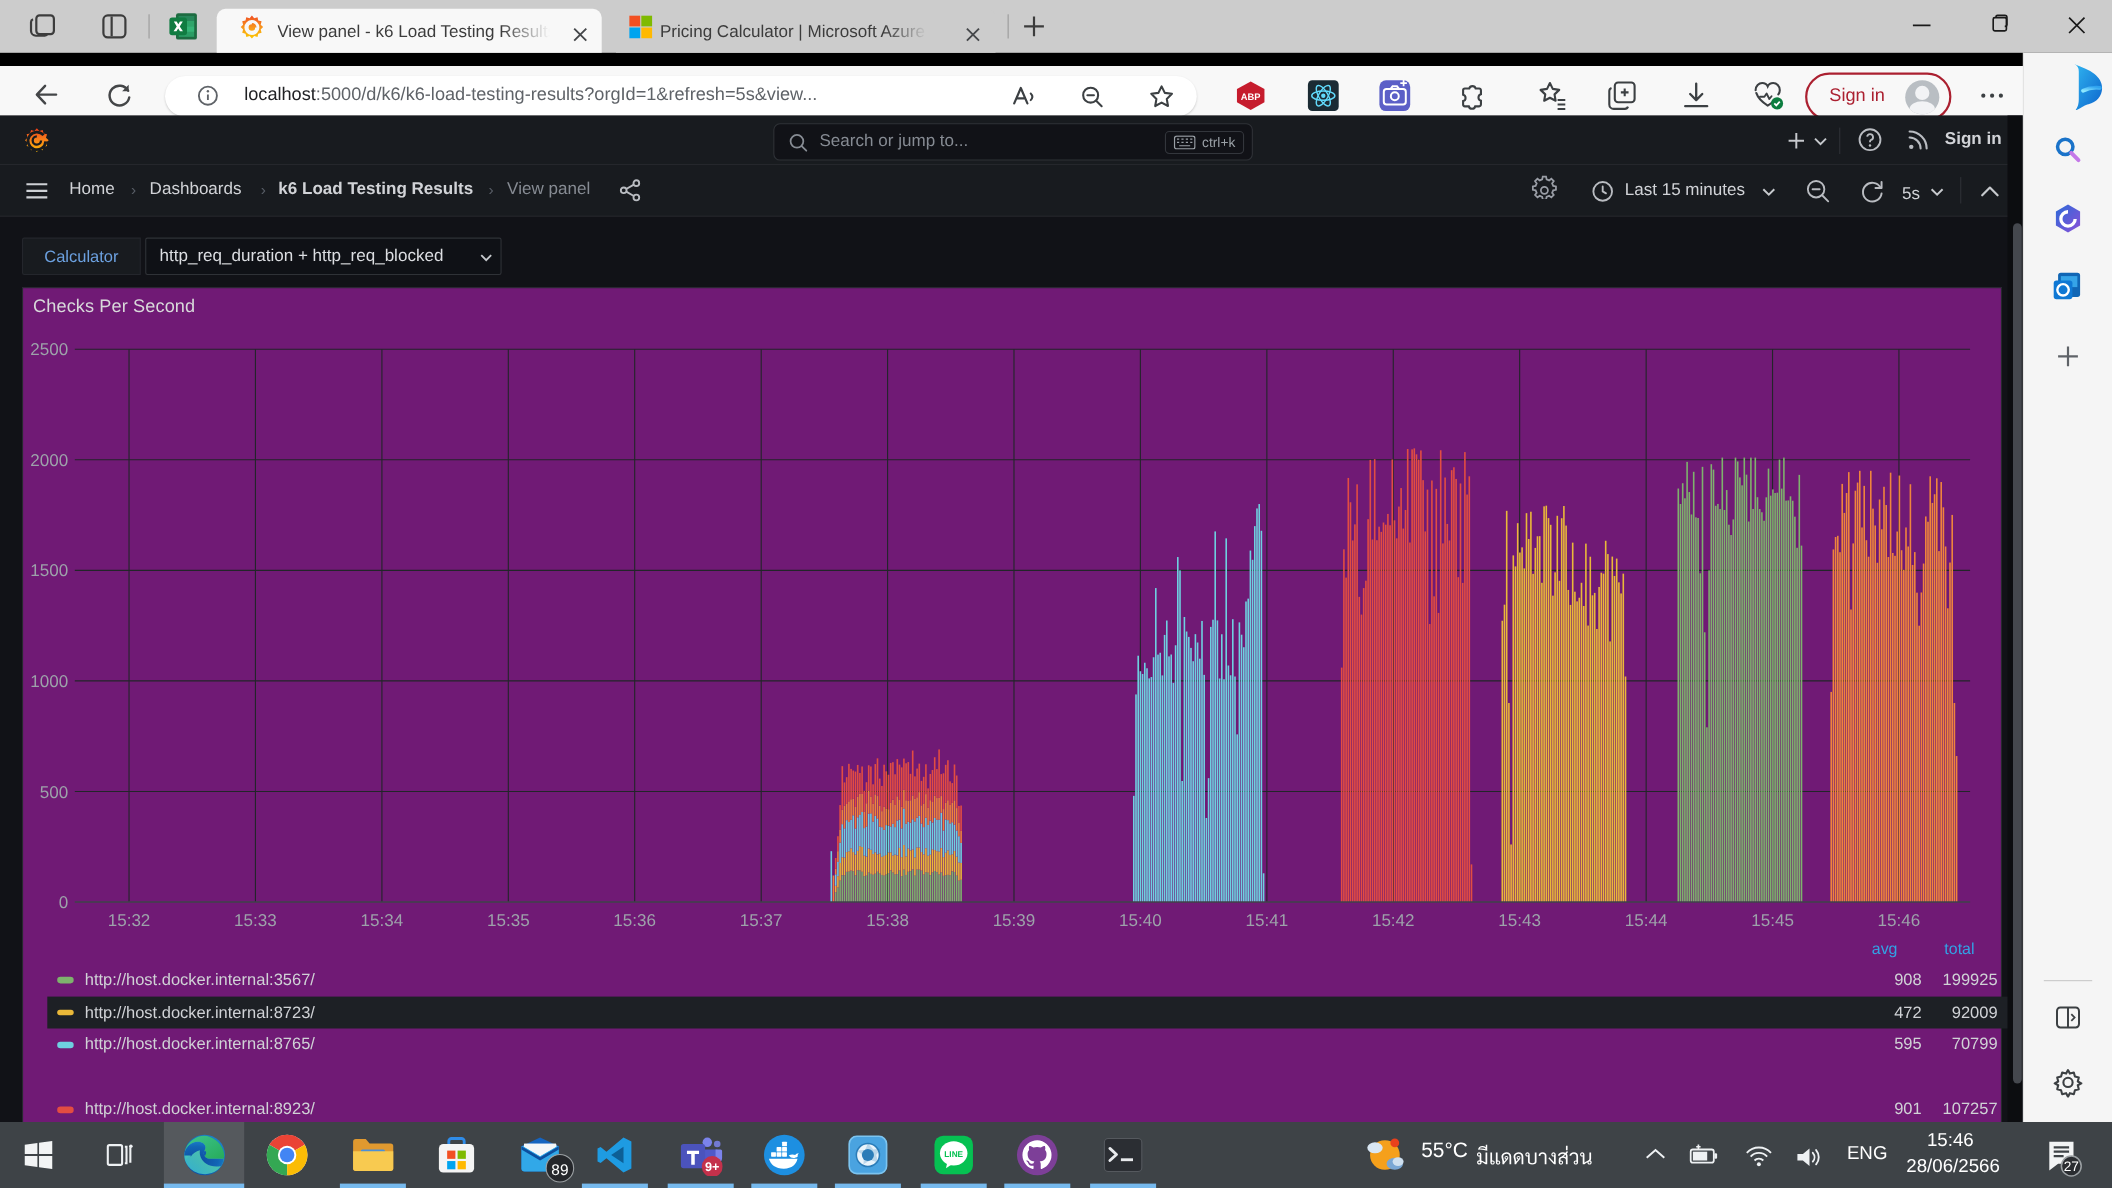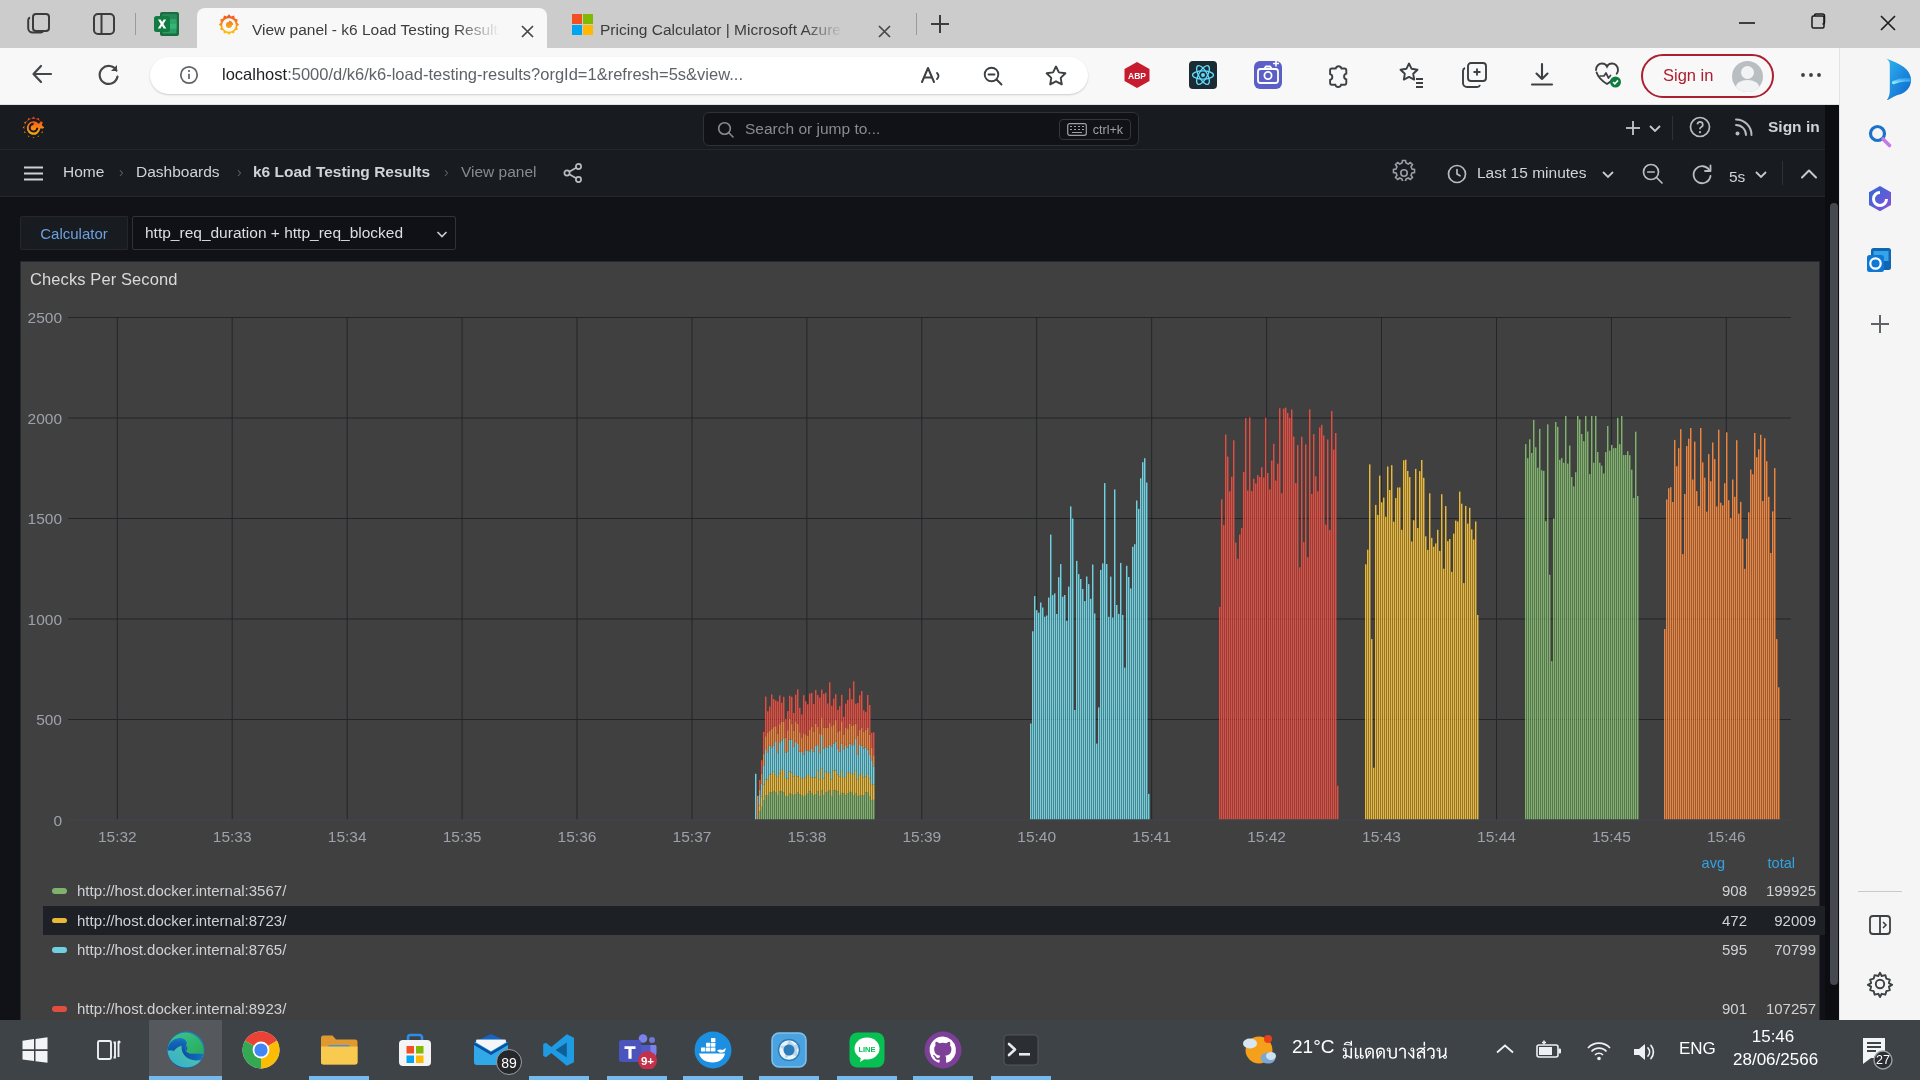--- a/index.html
+++ b/index.html
@@ -1,38 +1,38 @@
 <!DOCTYPE html>
 <html><head><meta charset="utf-8">
 <style>
 *{margin:0;padding:0;box-sizing:border-box}
 html,body{width:1920px;height:1080px;overflow:hidden;background:#000;font-family:"Liberation Sans",sans-serif;}
 #screen{position:absolute;inset:0;width:1920px;height:1080px}
 .abs{position:absolute}
 
 #tabbar{position:absolute;left:0;top:0;width:1920px;height:48px;background:#cccccc}
-#toolbar{position:absolute;left:0;top:48px;width:1920px;height:57px;background:#f8f8f8;border-bottom:1px solid #e1e1e1}
+#toolbar{position:absolute;left:0;top:60px;width:1920px;height:57px;background:#f8f8f8;border-bottom:1px solid #e1e1e1}
 .tab{position:absolute;top:8px;height:40px;background:#f8f8f8;border-radius:8px 8px 0 0;overflow:hidden}
 .tab.inactive{background:#cccccc}
 .tabtitle{position:absolute;top:13px;font-size:15.5px;color:#3c3c3c;white-space:nowrap;overflow:hidden}
 .addr{position:absolute;left:150px;width:938px;height:37px;background:#ffffff;border-radius:19px;box-shadow:0 1px 2px rgba(0,0,0,.18)}
 .urltxt{position:absolute;left:72px;top:8px;font-size:16.5px;color:#202124;white-space:nowrap}
 .urltxt .dim{color:#5f6368}
 
 #gwrap{position:absolute;left:0;top:105px;width:1839px;height:915px;background:#111217;overflow:hidden}
 #gnav{position:absolute;left:0;top:0;width:1839px;height:45px;background:#181b1f;border-bottom:1px solid #25272c}
 #gcrumb{position:absolute;left:0;top:45px;width:1839px;height:47px;background:#181b1f;border-bottom:1px solid #25272c}
 #searchbox{position:absolute;left:703px;top:7px;width:436px;height:34px;background:#111217;border:1px solid #2f3237;border-radius:6px}
 .ctrlk{position:absolute;right:7px;top:6px;height:21px;padding:0 7px;border:1px solid #33363c;border-radius:4px;color:#9aa0a6;font-size:12.5px;line-height:20px}
 .gtxt{color:#d1d3d7;font-size:15.5px;white-space:nowrap}
 .gdim{color:#868b93;font-size:15.5px;white-space:nowrap}
 .crumbsep{color:#585d66;font-size:14px}
 #varchip{position:absolute;left:20px;top:111px;width:108px;height:34px;background:#181b1f;border:1px solid #24262c;border-radius:2px 0 0 2px;color:#6ca1e0;font-size:15px;line-height:33px;text-align:center}
 #vardd{position:absolute;left:132px;top:111px;width:324px;height:34px;background:#0f1116;border:1px solid #2f3237;border-radius:2px;color:#dcdee2;font-size:15.5px;line-height:32px;padding-left:12px}
-#panel{position:absolute;left:20px;top:156px;width:1800px;height:760px;background:#404040;border:1px solid #26282e}
+#panel{position:absolute;left:20px;top:156px;width:1800px;height:760px;background:#701a75;border:1px solid #26282e}
 .ptitle{position:absolute;left:9px;top:8px;font-size:16.5px;font-weight:500;color:#d8d9da;letter-spacing:.1px}
 
 .lrow{position:absolute;left:22px;width:1786px;height:29.5px}
 .lrow.alt{background:#1d2025}
 .ldash{position:absolute;left:9px;top:12px;width:15px;height:5.5px;border-radius:3px}
 .ltext{position:absolute;left:34px;top:6px;font-size:15px;color:#d0d2d6;white-space:nowrap}
 .lavg,.ltot{position:absolute;top:6px;font-size:15px;color:#d0d2d6;text-align:right}
 .lavg{left:1590px;width:114px}
 .ltot{left:1651px;width:122px}
 .lhead{position:absolute;top:2px;font-size:14.5px;font-weight:400;color:#33a2e5;text-align:right}
@@ -1175,21 +1175,21 @@
         </svg>
         <div class="underline"></div>
       </div>
     <svg class="abs" style="left:1238px;top:11px" width="46" height="40" viewBox="0 0 46 40">
         <circle cx="21" cy="19" r="13.5" fill="#f5a01b"></circle>
         <circle cx="30" cy="8" r="4" fill="#e8401c"></circle>
         <ellipse cx="12" cy="12.5" rx="7" ry="5" fill="#d8e6f2"></ellipse>
         <ellipse cx="30" cy="27" rx="7.5" ry="5.5" fill="#7aa7d4"></ellipse>
         <ellipse cx="33" cy="25" rx="5" ry="4" fill="#cfe0ef"></ellipse>
       </svg>
-    <div class="abs" style="left:1292px;top:16px;font-size:19px;color:#fff">21°C</div>
+    <div class="abs" style="left:1292px;top:16px;font-size:19px;color:#fff">55°C</div>
     <svg class="abs" style="left:1340px;top:13px" width="112" height="34" viewBox="0 0 112 34">
         <g transform="translate(2 25.5) scale(0.93)">
           <path d="M10.80 -11.52L10.80 -0.00L9.20 -0.00Q8.34 -0.76 7.28 -1.35Q6.22 -1.94 5.30 -2.22Q5.32 -2.14 5.32 -1.98Q5.32 -1.02 4.68 -0.41Q4.04 0.20 3.06 0.20Q2.08 0.20 1.47 -0.41Q0.86 -1.02 0.86 -1.96Q0.86 -2.90 1.48 -3.49Q2.10 -4.08 3.10 -4.08Q3.24 -4.08 3.32 -4.06L3.32 -7.74Q3.02 -7.64 2.74 -7.64Q1.86 -7.64 1.30 -8.21Q0.74 -8.78 0.74 -9.70Q0.74 -10.58 1.33 -11.15Q1.92 -11.72 2.86 -11.72Q3.82 -11.72 4.42 -11.13Q5.02 -10.54 5.02 -9.60L5.02 -3.78Q6.16 -3.44 7.24 -2.90Q8.32 -2.36 9.10 -1.78L9.10 -11.52L10.80 -11.52ZM1.84 -9.68Q1.84 -9.28 2.10 -9.01Q2.36 -8.74 2.76 -8.74Q3.18 -8.74 3.45 -9.01Q3.72 -9.28 3.72 -9.68Q3.72 -10.08 3.45 -10.35Q3.18 -10.62 2.76 -10.62Q2.36 -10.62 2.10 -10.35Q1.84 -10.08 1.84 -9.68ZM3.00 -0.96Q3.44 -0.96 3.72 -1.23Q4.00 -1.50 4.00 -1.94Q4.00 -2.36 3.72 -2.63Q3.44 -2.90 3.00 -2.90Q2.58 -2.90 2.31 -2.63Q2.04 -2.36 2.04 -1.94Q2.04 -1.50 2.31 -1.23Q2.58 -0.96 3.00 -0.96ZM10.78 -14.26Q10.86 -13.92 10.94 -13.24Q9.48 -13.82 7.59 -14.13Q5.70 -14.44 3.92 -14.44Q2.68 -14.44 1.82 -14.30Q1.92 -15.96 3.08 -16.94Q4.24 -17.92 6.12 -17.92Q8.08 -17.92 9.34 -16.82L9.34 -19.04L10.78 -19.04L10.78 -14.26ZM4.64 -15.42Q5.90 -15.42 7.18 -15.22Q8.46 -15.02 9.42 -14.66Q8.96 -15.74 8.10 -16.28Q7.24 -16.82 6.12 -16.82Q5.12 -16.82 4.40 -16.42Q3.68 -16.02 3.44 -15.38Q3.82 -15.42 4.64 -15.42ZM16.10 -3.88Q17.00 -3.88 17.56 -3.30Q18.12 -2.72 18.12 -1.82Q18.12 -0.94 17.53 -0.37Q16.94 0.20 16.00 0.20Q15.04 0.20 14.44 -0.39Q13.84 -0.98 13.84 -1.92L13.84 -11.52L15.52 -11.52L15.52 -3.78Q15.82 -3.88 16.10 -3.88ZM16.08 -0.90Q16.50 -0.90 16.76 -1.17Q17.02 -1.44 17.02 -1.84Q17.02 -2.24 16.76 -2.51Q16.50 -2.78 16.08 -2.78Q15.66 -2.78 15.40 -2.51Q15.14 -2.24 15.14 -1.84Q15.14 -1.44 15.40 -1.17Q15.66 -0.90 16.08 -0.90ZM21.48 -3.88Q22.38 -3.88 22.94 -3.30Q23.50 -2.72 23.50 -1.82Q23.50 -0.94 22.91 -0.37Q22.32 0.20 21.38 0.20Q20.42 0.20 19.82 -0.39Q19.22 -0.98 19.22 -1.92L19.22 -11.52L20.90 -11.52L20.90 -3.78Q21.20 -3.88 21.48 -3.88ZM21.46 -0.90Q21.88 -0.90 22.14 -1.17Q22.40 -1.44 22.40 -1.84Q22.40 -2.24 22.14 -2.51Q21.88 -2.78 21.46 -2.78Q21.04 -2.78 20.78 -2.51Q20.52 -2.24 20.52 -1.84Q20.52 -1.44 20.78 -1.17Q21.04 -0.90 21.46 -0.90ZM29.58 -11.72Q31.74 -11.72 32.98 -10.64Q34.22 -9.56 34.22 -7.68L34.22 -0.00L32.52 -0.00L32.52 -7.54Q32.52 -8.88 31.73 -9.61Q30.94 -10.34 29.58 -10.34Q28.54 -10.34 27.82 -9.94Q27.10 -9.54 26.74 -8.92Q26.38 -8.30 26.38 -7.62Q26.38 -7.18 26.49 -6.66Q26.60 -6.14 26.82 -5.26Q27.02 -4.46 27.12 -3.96Q27.22 -3.46 27.22 -3.06L27.22 -2.68Q27.64 -3.30 28.76 -4.28L29.22 -4.72Q28.54 -4.82 28.13 -5.30Q27.72 -5.78 27.72 -6.46Q27.72 -7.22 28.23 -7.72Q28.74 -8.22 29.54 -8.22Q30.32 -8.22 30.84 -7.71Q31.36 -7.20 31.36 -6.40Q31.36 -5.64 30.89 -4.98Q30.42 -4.32 29.46 -3.36Q28.46 -2.38 27.93 -1.64Q27.40 -0.90 27.30 -0.00L25.62 -0.00L25.62 -2.80Q25.62 -3.24 25.24 -4.76Q24.98 -5.72 24.84 -6.41Q24.70 -7.10 24.70 -7.64Q24.70 -8.76 25.28 -9.69Q25.86 -10.62 26.97 -11.17Q28.08 -11.72 29.58 -11.72ZM28.68 -6.46Q28.68 -6.08 28.92 -5.84Q29.16 -5.60 29.54 -5.60Q29.92 -5.60 30.15 -5.84Q30.38 -6.08 30.38 -6.46Q30.38 -6.84 30.15 -7.07Q29.92 -7.30 29.54 -7.30Q29.16 -7.30 28.92 -7.07Q28.68 -6.84 28.68 -6.46ZM41.42 -11.72Q43.58 -11.72 44.82 -10.64Q46.06 -9.56 46.06 -7.68L46.06 -0.00L44.36 -0.00L44.36 -7.54Q44.36 -8.88 43.57 -9.61Q42.78 -10.34 41.42 -10.34Q40.38 -10.34 39.66 -9.94Q38.94 -9.54 38.58 -8.92Q38.22 -8.30 38.22 -7.62Q38.22 -7.18 38.33 -6.66Q38.44 -6.14 38.66 -5.26Q38.86 -4.46 38.96 -3.96Q39.06 -3.46 39.06 -3.06L39.06 -2.68Q39.48 -3.30 40.60 -4.28L41.06 -4.72Q40.38 -4.82 39.97 -5.30Q39.56 -5.78 39.56 -6.46Q39.56 -7.22 40.07 -7.72Q40.58 -8.22 41.38 -8.22Q42.16 -8.22 42.68 -7.71Q43.20 -7.20 43.20 -6.40Q43.20 -5.64 42.73 -4.98Q42.26 -4.32 41.30 -3.36Q40.30 -2.38 39.77 -1.64Q39.24 -0.90 39.14 -0.00L37.46 -0.00L37.46 -2.80Q37.46 -3.24 37.08 -4.76Q36.82 -5.72 36.68 -6.41Q36.54 -7.10 36.54 -7.64Q36.54 -8.76 37.12 -9.69Q37.70 -10.62 38.81 -11.17Q39.92 -11.72 41.42 -11.72ZM40.52 -6.46Q40.52 -6.08 40.76 -5.84Q41.00 -5.60 41.38 -5.60Q41.76 -5.60 41.99 -5.84Q42.22 -6.08 42.22 -6.46Q42.22 -6.84 41.99 -7.07Q41.76 -7.30 41.38 -7.30Q41.00 -7.30 40.76 -7.07Q40.52 -6.84 40.52 -6.46ZM58.96 -11.52L58.96 -2.50Q58.96 -1.24 57.85 -0.52Q56.74 0.20 54.78 0.20Q52.82 0.20 51.71 -0.52Q50.60 -1.24 50.60 -2.50L50.60 -7.74Q50.30 -7.64 50.02 -7.64Q49.14 -7.64 48.57 -8.21Q48.00 -8.78 48.00 -9.70Q48.00 -10.58 48.60 -11.15Q49.20 -11.72 50.12 -11.72Q51.08 -11.72 51.69 -11.13Q52.30 -10.54 52.30 -9.60L52.30 -2.68Q52.30 -1.98 52.96 -1.58Q53.62 -1.18 54.78 -1.18Q55.94 -1.18 56.60 -1.58Q57.26 -1.98 57.26 -2.68L57.26 -11.52L58.96 -11.52ZM49.10 -9.68Q49.10 -9.28 49.37 -9.01Q49.64 -8.74 50.04 -8.74Q50.46 -8.74 50.72 -9.01Q50.98 -9.28 50.98 -9.68Q50.98 -10.08 50.72 -10.35Q50.46 -10.62 50.04 -10.62Q49.64 -10.62 49.37 -10.35Q49.10 -10.08 49.10 -9.68ZM66.96 -8.52Q66.96 -9.36 66.41 -9.85Q65.86 -10.34 64.90 -10.34Q63.90 -10.34 63.30 -9.78Q62.70 -9.22 62.70 -8.26L61.04 -8.26Q61.04 -9.86 62.08 -10.79Q63.12 -11.72 64.90 -11.72Q66.64 -11.72 67.65 -10.87Q68.66 -10.02 68.66 -8.56L68.66 -0.00L66.96 -0.00L66.96 -8.52ZM75.56 -11.72Q76.52 -11.72 77.13 -11.13Q77.74 -10.54 77.74 -9.60L77.74 -0.00L76.06 -0.00L70.56 -6.00L71.50 -7.02L76.04 -2.10L76.04 -7.74Q75.74 -7.64 75.46 -7.64Q74.58 -7.64 74.01 -8.21Q73.44 -8.78 73.44 -9.70Q73.44 -10.58 74.04 -11.15Q74.64 -11.72 75.56 -11.72ZM74.54 -9.68Q74.54 -9.28 74.81 -9.01Q75.08 -8.74 75.48 -8.74Q75.90 -8.74 76.16 -9.01Q76.42 -9.28 76.42 -9.68Q76.42 -10.08 76.16 -10.35Q75.90 -10.62 75.48 -10.62Q75.08 -10.62 74.81 -10.35Q74.54 -10.08 74.54 -9.68ZM89.88 -12.64Q89.64 -11.68 88.52 -10.42Q89.34 -9.54 89.34 -8.28L89.34 -0.00L87.66 -0.00L87.66 -4.56Q87.66 -5.46 86.80 -5.98Q85.94 -6.50 84.88 -6.50Q83.82 -6.50 83.10 -5.99Q82.38 -5.48 82.38 -4.58L82.38 -3.78Q82.68 -3.88 82.96 -3.88Q83.84 -3.88 84.40 -3.31Q84.96 -2.74 84.96 -1.82Q84.96 -0.94 84.37 -0.37Q83.78 0.20 82.84 0.20Q81.88 0.20 81.28 -0.39Q80.68 -0.98 80.68 -1.92L80.68 -4.58Q80.68 -5.82 81.52 -6.65Q82.36 -7.48 83.72 -7.72Q85.36 -8.92 86.40 -10.06Q85.68 -10.34 84.74 -10.34Q83.46 -10.34 82.60 -9.82Q81.74 -9.30 81.56 -8.42L79.92 -8.42Q80.06 -9.94 81.36 -10.83Q82.66 -11.72 84.74 -11.72Q86.22 -11.72 87.34 -11.22Q87.84 -12.00 87.94 -12.64L89.88 -12.64ZM87.66 -8.34Q87.66 -8.86 87.38 -9.30Q86.50 -8.50 85.44 -7.76Q86.84 -7.58 87.66 -6.74L87.66 -8.34ZM83.86 -1.84Q83.86 -2.24 83.60 -2.51Q83.34 -2.78 82.94 -2.78Q82.52 -2.78 82.25 -2.51Q81.98 -2.24 81.98 -1.84Q81.98 -1.44 82.25 -1.17Q82.52 -0.90 82.94 -0.90Q83.34 -0.90 83.60 -1.17Q83.86 -1.44 83.86 -1.84ZM87.72 -18.06L89.32 -18.06L89.32 -13.78L87.72 -13.78L87.72 -18.06ZM95.50 -11.72Q97.38 -11.72 98.48 -10.78Q99.58 -9.84 99.58 -8.24L99.58 -1.92Q99.58 -0.98 98.97 -0.39Q98.36 0.20 97.40 0.20Q96.46 0.20 95.87 -0.37Q95.28 -0.94 95.28 -1.82Q95.28 -2.74 95.84 -3.31Q96.40 -3.88 97.30 -3.88Q97.58 -3.88 97.88 -3.78L97.88 -8.08Q97.88 -9.14 97.24 -9.74Q96.60 -10.34 95.46 -10.34Q94.44 -10.34 93.73 -9.78Q93.02 -9.22 92.88 -8.30L91.18 -8.30Q91.32 -9.88 92.50 -10.80Q93.68 -11.72 95.50 -11.72ZM97.32 -0.90Q97.74 -0.90 98.00 -1.17Q98.26 -1.44 98.26 -1.84Q98.26 -2.24 98.00 -2.51Q97.74 -2.78 97.32 -2.78Q96.90 -2.78 96.64 -2.51Q96.38 -2.24 96.38 -1.84Q96.38 -1.44 96.64 -1.17Q96.90 -0.90 97.32 -0.90ZM111.54 -3.72Q112.16 -3.50 112.52 -3.02Q112.88 -2.54 112.88 -1.94Q112.88 -0.98 112.28 -0.39Q111.68 0.20 110.76 0.20Q109.86 0.20 109.28 -0.38Q108.70 -0.96 108.70 -1.88L108.70 -1.96Q107.88 -1.64 107.12 -1.12Q106.36 -0.60 105.90 -0.00L104.12 -0.00L104.12 -7.74Q103.82 -7.64 103.54 -7.64Q102.66 -7.64 102.09 -8.21Q101.52 -8.78 101.52 -9.70Q101.52 -10.58 102.12 -11.15Q102.72 -11.72 103.64 -11.72Q104.60 -11.72 105.21 -11.13Q105.82 -10.54 105.82 -9.60L105.82 -1.68Q106.36 -2.26 108.04 -3.06Q109.14 -3.58 109.68 -3.96Q110.22 -4.34 110.42 -4.73Q110.62 -5.12 110.62 -5.68L110.62 -11.52L112.32 -11.52L112.32 -5.62Q112.32 -5.00 112.12 -4.50Q111.92 -4.00 111.54 -3.72ZM102.62 -9.68Q102.62 -9.28 102.89 -9.01Q103.16 -8.74 103.56 -8.74Q103.98 -8.74 104.24 -9.01Q104.50 -9.28 104.50 -9.68Q104.50 -10.08 104.24 -10.35Q103.98 -10.62 103.56 -10.62Q103.16 -10.62 102.89 -10.35Q102.62 -10.08 102.62 -9.68ZM110.76 -0.90Q111.18 -0.90 111.44 -1.17Q111.70 -1.44 111.70 -1.84Q111.70 -2.24 111.44 -2.51Q111.18 -2.78 110.76 -2.78Q110.36 -2.78 110.10 -2.51Q109.84 -2.24 109.84 -1.84Q109.84 -1.44 110.10 -1.17Q110.36 -0.90 110.76 -0.90Z" fill="#ffffff"></path>
         </g>
       </svg>
     <svg class="abs" style="left:1493px;top:18px" width="24" height="24" viewBox="0 0 24 24" fill="none">
         <path d="M4 14.5l8-7 8 7" stroke="#eef1f3" stroke-width="1.8" fill="none"></path>
       </svg>
     <svg class="abs" style="left:1532px;top:20px" width="30" height="22" viewBox="0 0 30 22" fill="none">
         <rect x="5" y="5" width="21" height="12" rx="2" stroke="#eef1f3" stroke-width="1.6" fill="none"></rect>

